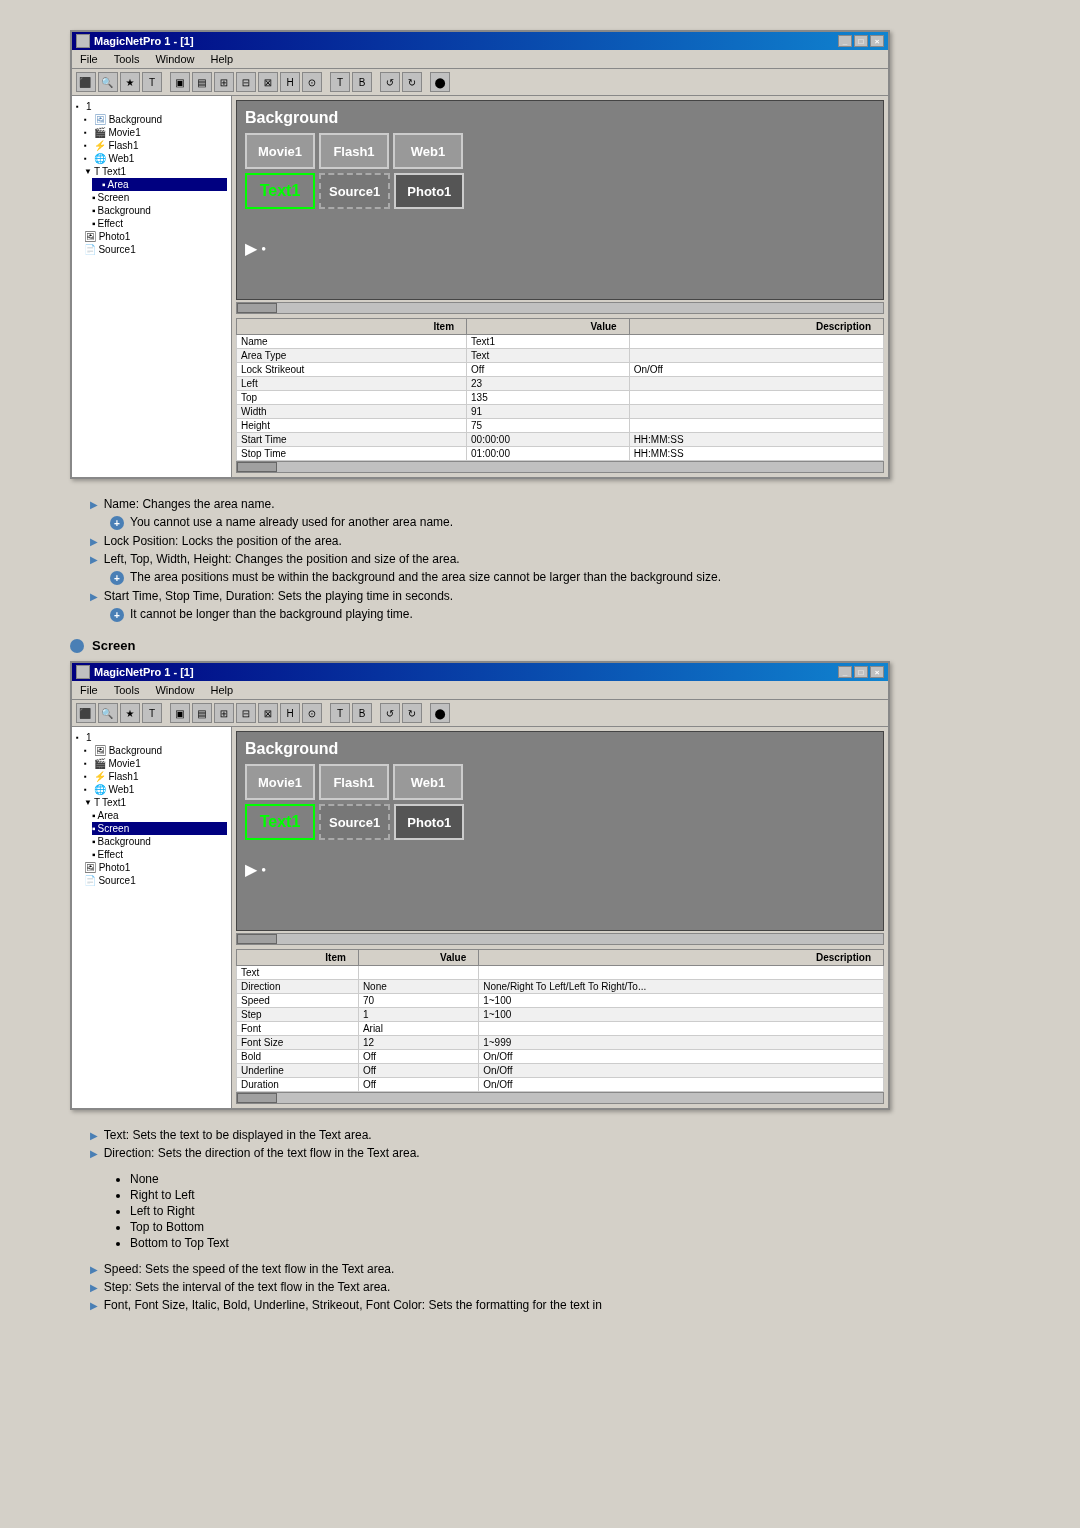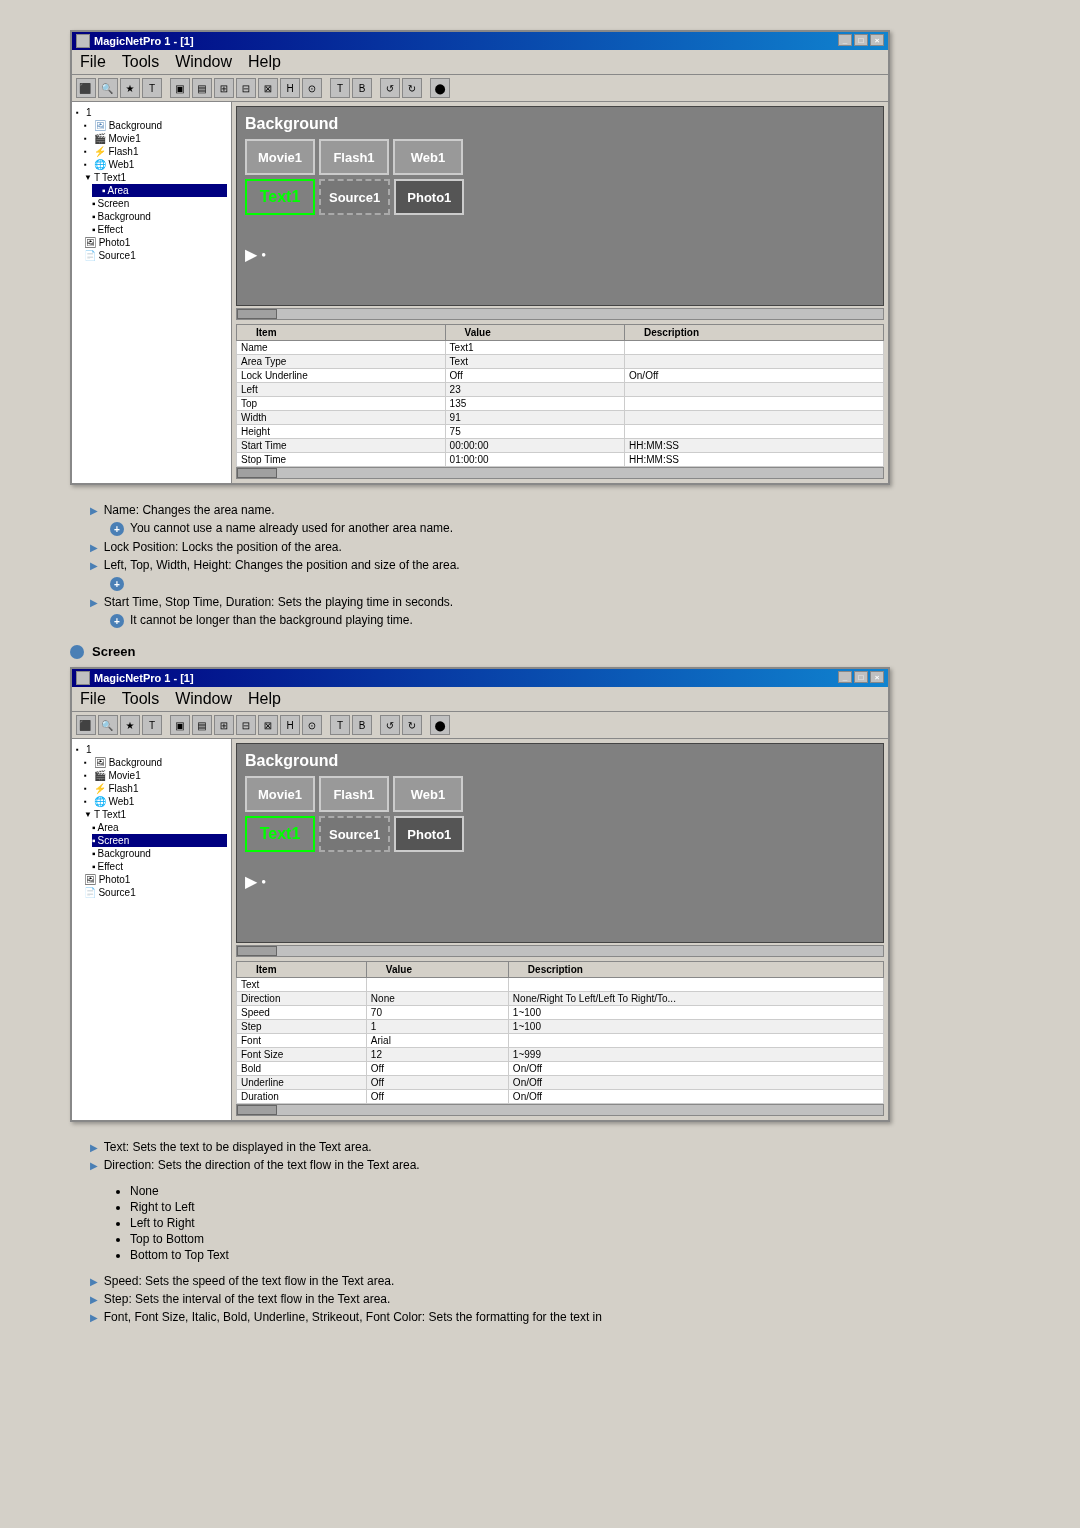--- a/index.html
+++ b/index.html
@@ -26,21 +26,21 @@
       margin-left: 30px;
     }
 
     .window-titlebar {
       background: linear-gradient(to right, #000080, #1084d0);
       color: white;
       font-size: 11px;
       font-weight: bold;
       padding: 2px 4px;
       display: flex;
-      align-items: flex-start;
+      align-items: center;
       justify-content: space-between;
     }
 
     .window-titlebar-left {
       display: flex;
       align-items: center;
       gap: 4px;
     }
 
     .titlebar-icon {
@@ -65,21 +65,21 @@
       align-items: center;
       justify-content: center;
       cursor: pointer;
     }
 
     .menubar {
       background: #d4d0c8;
       padding: 2px 4px;
       display: flex;
       gap: 8px;
-      font-size: 16px;
+      font-size: 11px;
       border-bottom: 1px solid #888;
     }
 
     .menu-item {
       padding: 1px 4px;
       cursor: pointer;
     }
 
     .toolbar {
       background: #d4d0c8;
@@ -222,22 +222,22 @@
       width: 100%;
       border-collapse: collapse;
       font-size: 10px;
       margin-top: 4px;
       background: white;
     }
 
     .props-table th {
       background: #d4d0c8;
       border: 1px solid #888;
-      padding: 2px 19px;
-      text-align: left;
+      padding: 2px 12px;
+      text-align: right;
       font-weight: bold;
     }
 
     .props-table td {
       border: 1px solid #ccc;
       padding: 1px 4px;
     }
 
     .props-table tr:nth-child(even) {
       background: #f0f0f0;
@@ -461,21 +461,21 @@
                 <td>Name</td>
                 <td>Text1</td>
                 <td></td>
               </tr>
               <tr>
                 <td>Area Type</td>
                 <td>Text</td>
                 <td></td>
               </tr>
               <tr>
-                <td>Lock Underline</td>
+                <td>Lock Strikeout</td>
                 <td>Off</td>
                 <td>On/Off</td>
               </tr>
               <tr>
                 <td>Left</td>
                 <td>23</td>
                 <td></td>
               </tr>
               <tr>
                 <td>Top</td>
@@ -524,20 +524,21 @@
       <div class="desc-item">
         <span class="desc-arrow">▶</span>
         <span>Lock Position: Locks the position of the area.</span>
       </div>
       <div class="desc-item">
         <span class="desc-arrow">▶</span>
         <span>Left, Top, Width, Height: Changes the position and size of the area.</span>
       </div>
       <div class="sub-desc">
         <span class="desc-plus">+</span>
+        <span>The area positions must be within the background and the area size cannot be larger than the background size.</span>
       </div>
       <div class="desc-item">
         <span class="desc-arrow">▶</span>
         <span>Start Time, Stop Time, Duration: Sets the playing time in seconds.</span>
       </div>
       <div class="sub-desc">
         <span class="desc-plus">+</span>
         <span>It cannot be longer than the background playing time.</span>
       </div>
     </div>

